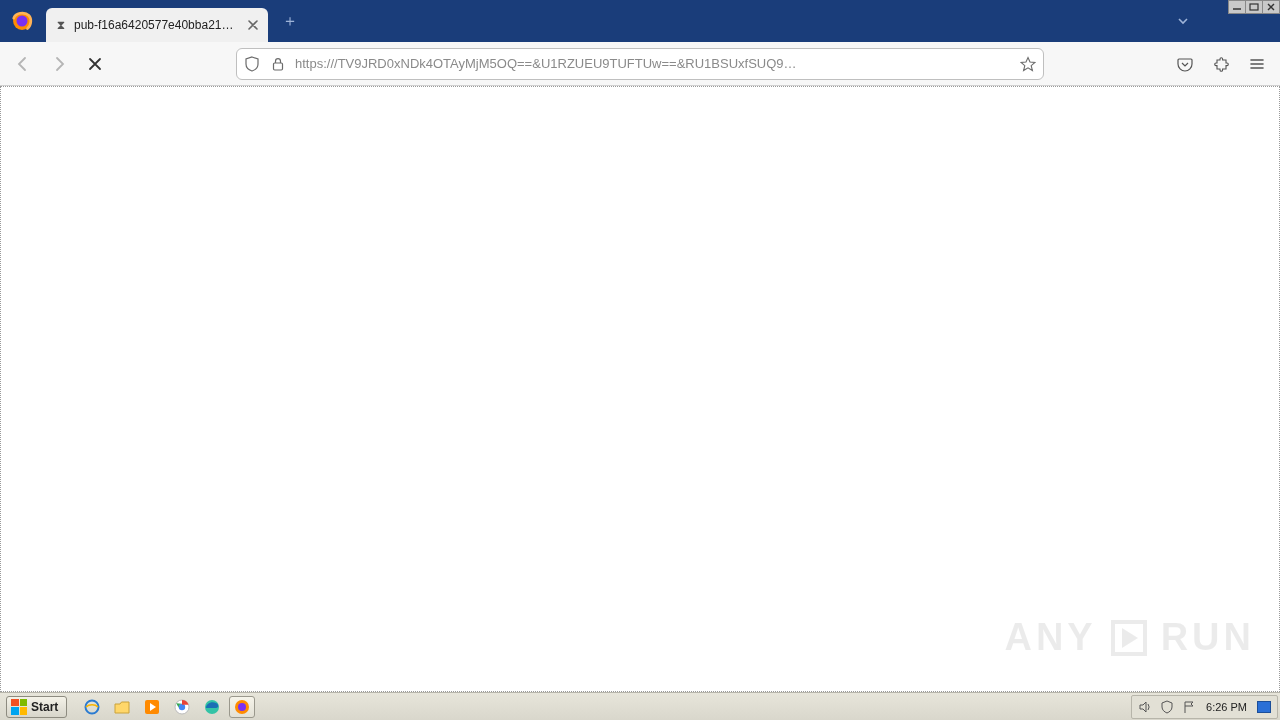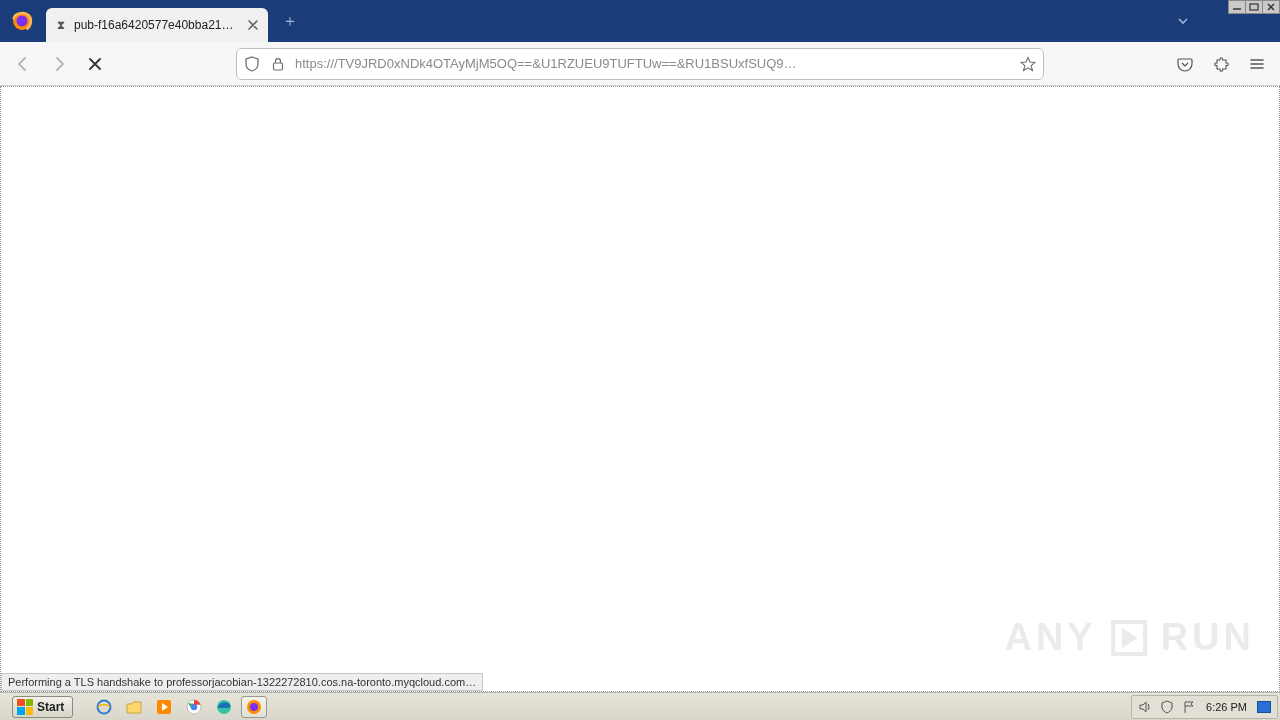--- a/index.html
+++ b/index.html
@@ -86,21 +86,21 @@
   .watermark .play .tri {
     width:0;height:0;border-top:10px solid transparent;border-bottom:10px solid transparent;border-left:16px solid rgba(0,0,0,0.08); margin-left:3px;
   }
 
   
   .taskbar {
     height:28px; background:linear-gradient(#e7e5da,#d9d7cc); border-top:1px solid #b7b5aa;
     display:flex; align-items:center; position:relative;
   }
   .start-btn {
-    height:22px; margin:0 12px; padding:0 8px 0 4px; border:1px solid #8d8b80; border-radius:3px;
+    height:22px; margin:0 6px; padding:0 8px 0 4px; border:1px solid #8d8b80; border-radius:3px;
     background:linear-gradient(#f4f2e8,#d7d5ca); display:flex; align-items:center; gap:4px; cursor:pointer;
   }
   .start-flag { width:16px;height:16px; display:grid; grid-template-columns:1fr 1fr; grid-template-rows:1fr 1fr; gap:1px;}
   .start-flag span:nth-child(1){background:#f25022;}
   .start-flag span:nth-child(2){background:#7fba00;}
   .start-flag span:nth-child(3){background:#00a4ef;}
   .start-flag span:nth-child(4){background:#ffb900;}
   .start-label { font-size:12px; font-weight:bold; color:#222; }
   .task-icons { display:flex; align-items:center; gap:4px; margin-left:6px; }
   .task-ico {
@@ -222,23 +222,20 @@
 </div>
 
 <div class="content">
   <div class="watermark">
     <span>ANY</span>
     <span class="play">
         <span class="tri"></span>
       </span>
     <span>RUN</span>
   </div>
-  <div class="status-strip">
-    <span>Performing a TLS handshake to professorjacobian-1322272810.cos.na-toronto.myqcloud.com…</span>
-  </div>
 </div>
 
 <div class="taskbar">
   <div class="start-btn">
     <span class="start-flag">
         <span></span>
         <span></span>
         <span></span>
         <span></span>
       </span>

